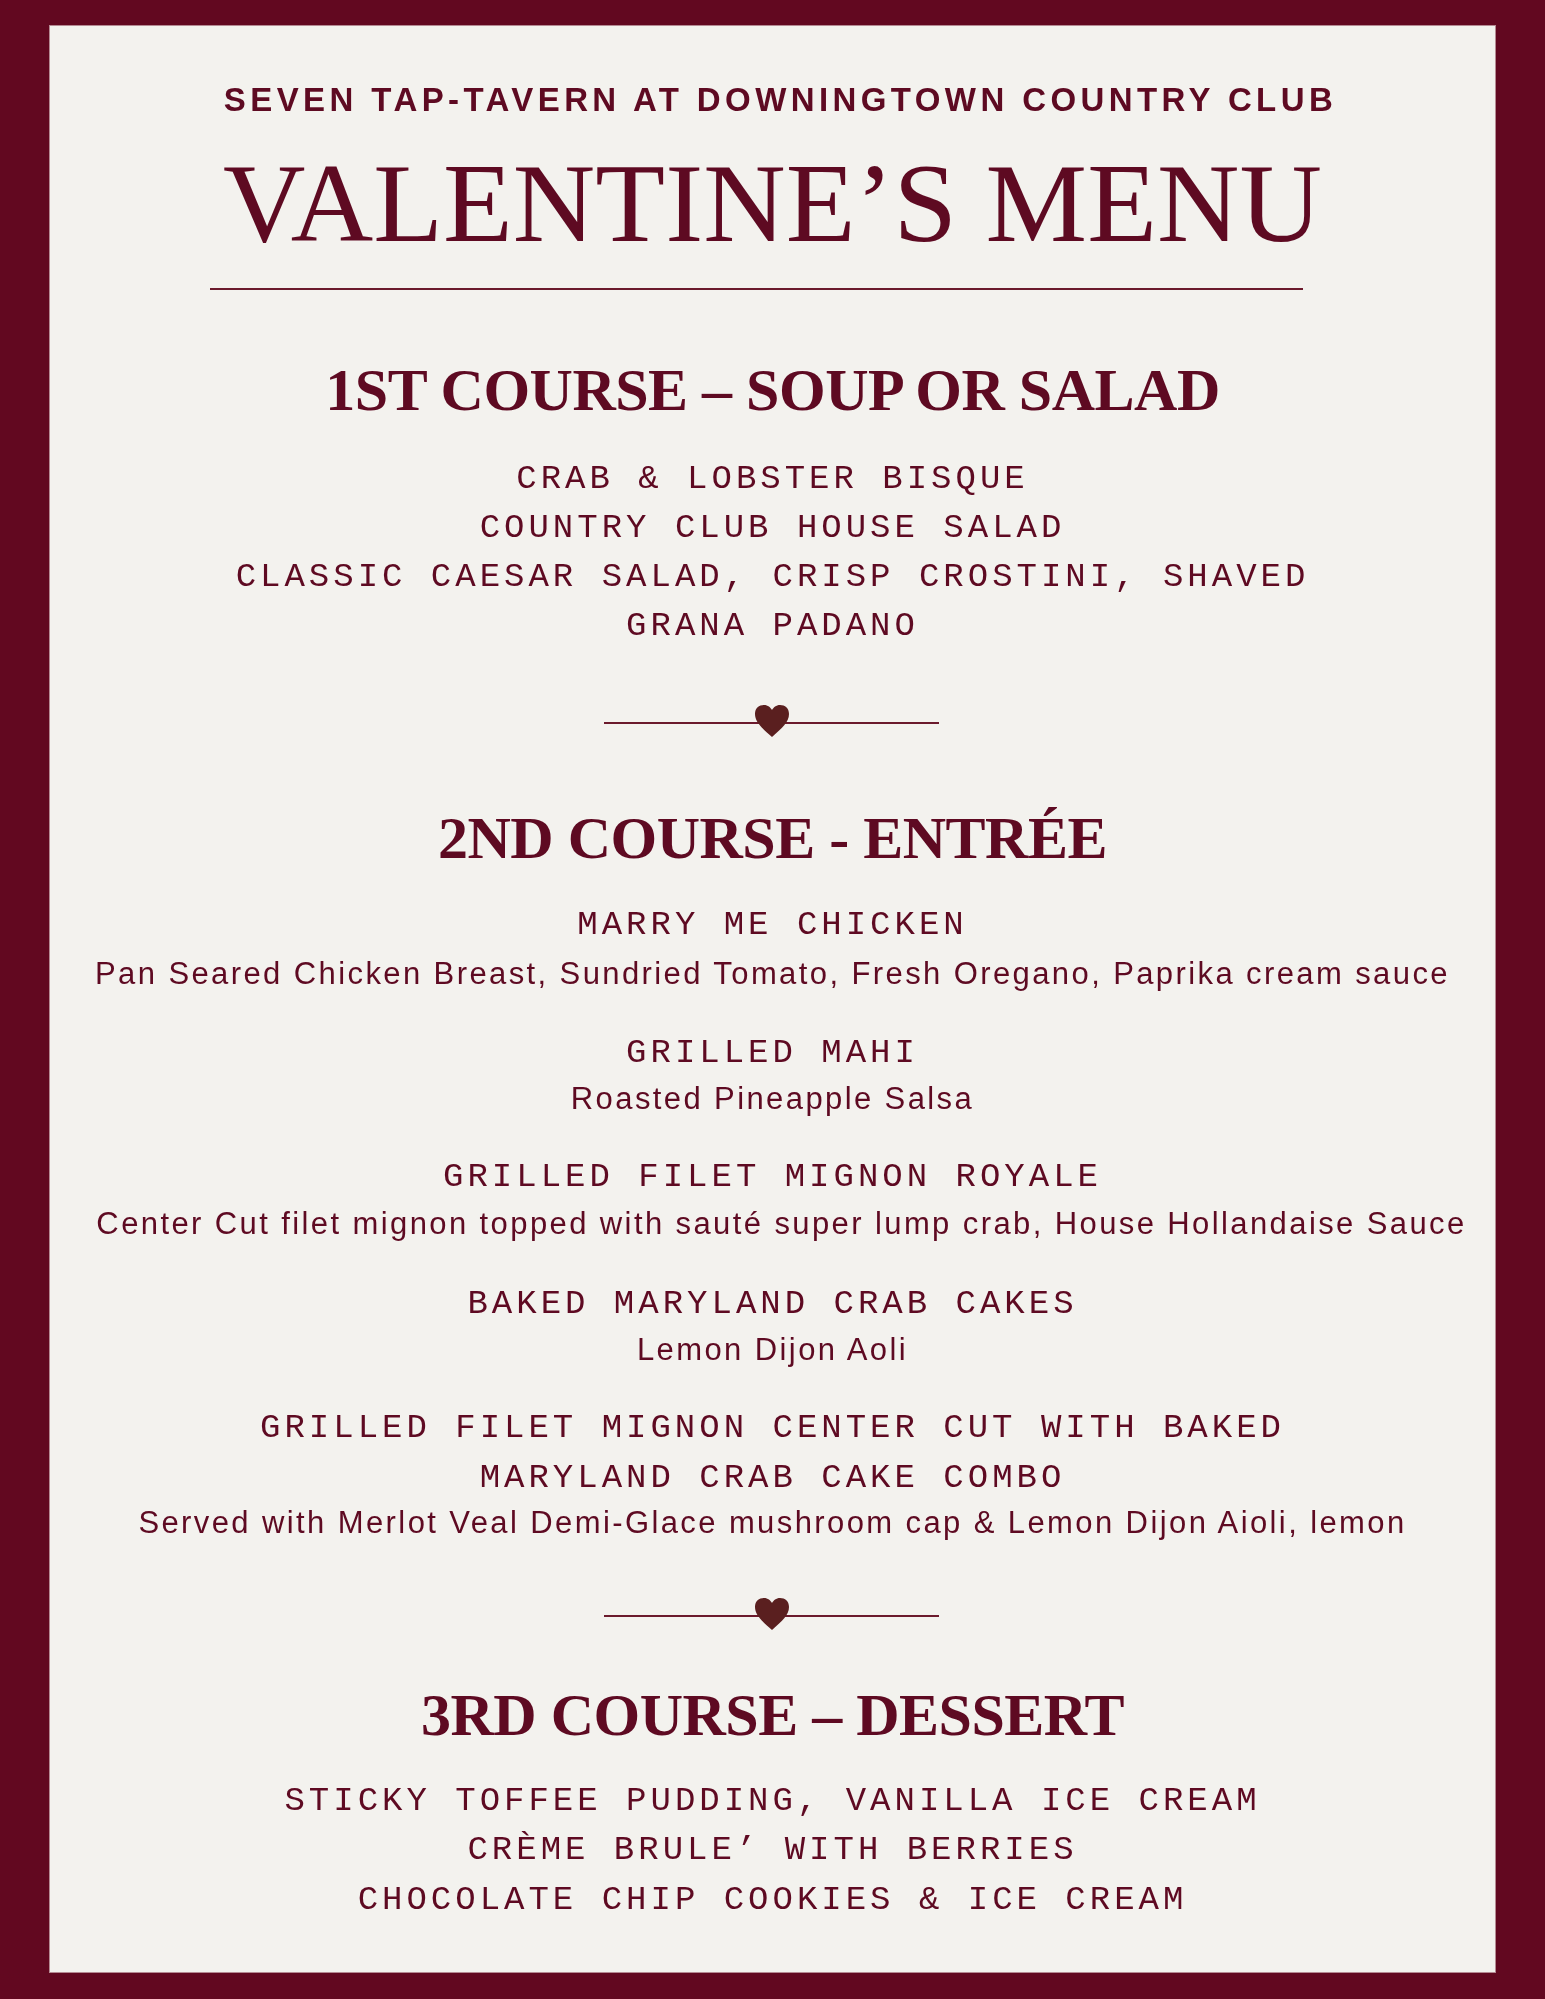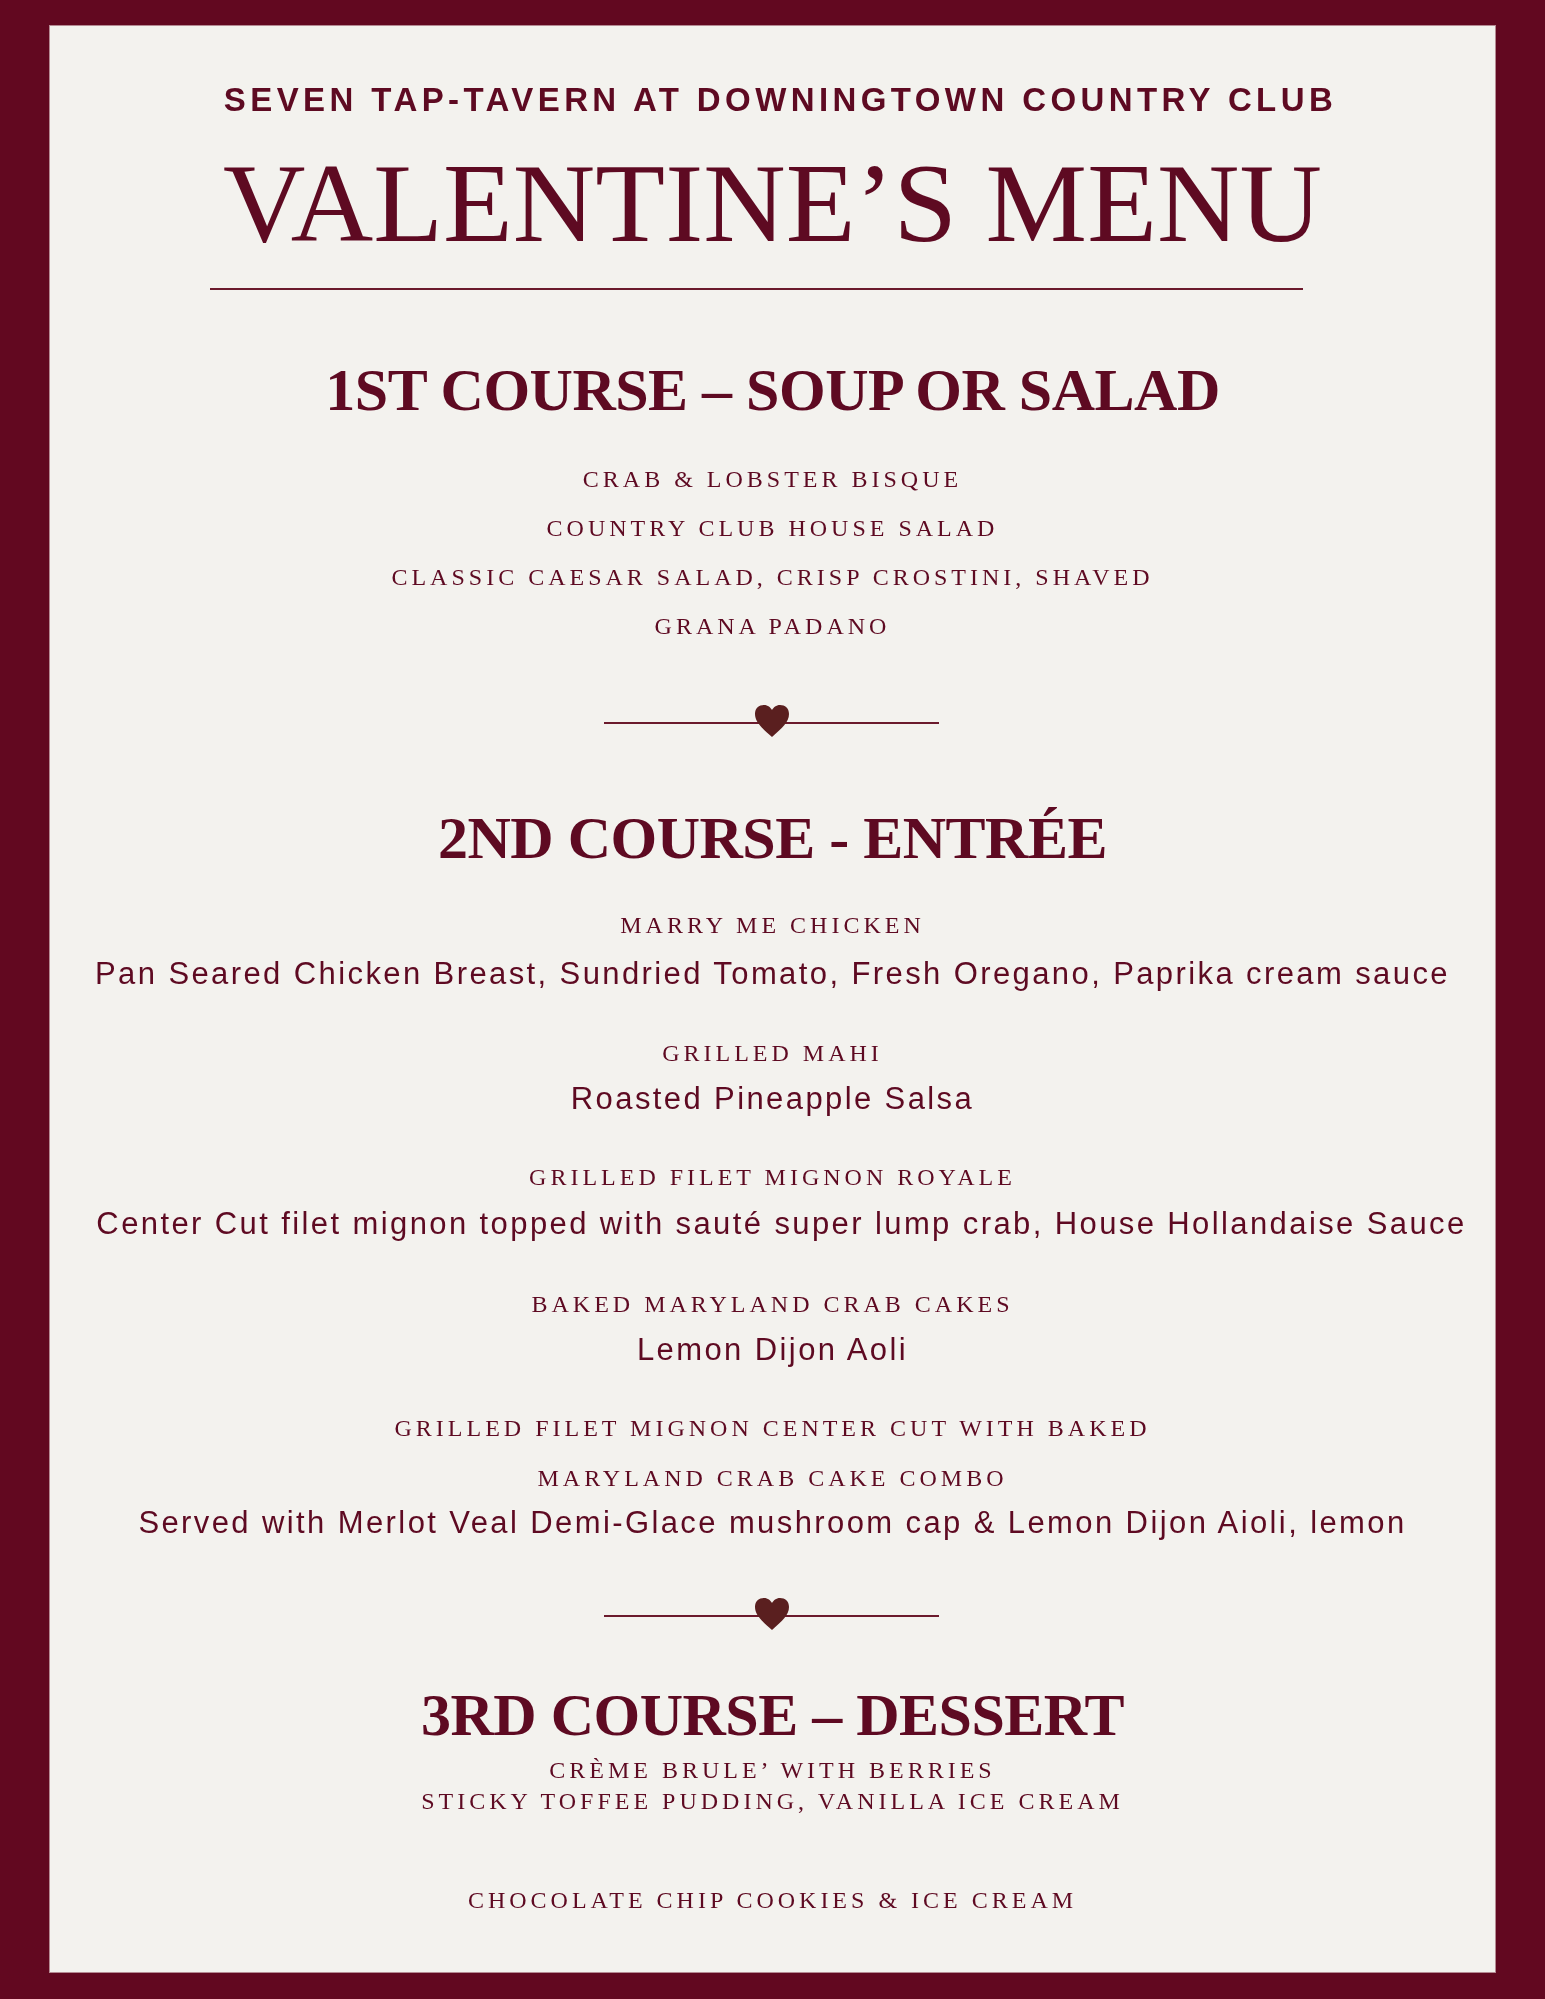--- a/index.html
+++ b/index.html
@@ -36,22 +36,22 @@
     position:absolute; height:2px; background:#6b1a2c;
   }
   .course-heading {
     font-family:"Liberation Serif", serif;
     font-weight:bold;
     font-size:60px;
     line-height:70px;
     letter-spacing:-0.5px;
   }
   .item {
-    font-family:Liberation Serif, serif;
-    font-size:24px;
+    font-family:Liberation Mono, monospace;
+    font-size:34px;
     letter-spacing:4px;
     line-height:49px;
   }
   .desc {
     font-family:"Liberation Sans", sans-serif;
     font-size:31px;
     letter-spacing:2.4px;
     line-height:32px;
   }
   .divider {
@@ -106,14 +106,14 @@
 
 <div class="divider" style="top:1601px;">
   <div class="line"></div>
   <svg class="heart" viewBox="0 0 36 34">
     <path d="M18 33 C 8 24, 1 18, 1 10 C 1 4, 5 1, 10 1 C 14 1, 16.5 3.5, 18 6 C 19.5 3.5, 22 1, 26 1 C 31 1, 35 4, 35 10 C 35 18, 28 24, 18 33 Z" fill="#5a1f1f"></path>
   </svg>
 </div>
 
 <div class="abs course-heading" style="top:1680px;">3RD COURSE – DESSERT</div>
 <div class="abs item" style="top:1777px;">STICKY TOFFEE PUDDING, VANILLA ICE CREAM</div>
-<div class="abs item" style="top:1746px;">CRÈME BRULE’ WITH BERRIES</div>
+<div class="abs item" style="top:1826px;">CRÈME BRULE’ WITH BERRIES</div>
 <div class="abs item" style="top:1876px;">CHOCOLATE CHIP COOKIES &amp; ICE CREAM</div>
 
 </body></html>

